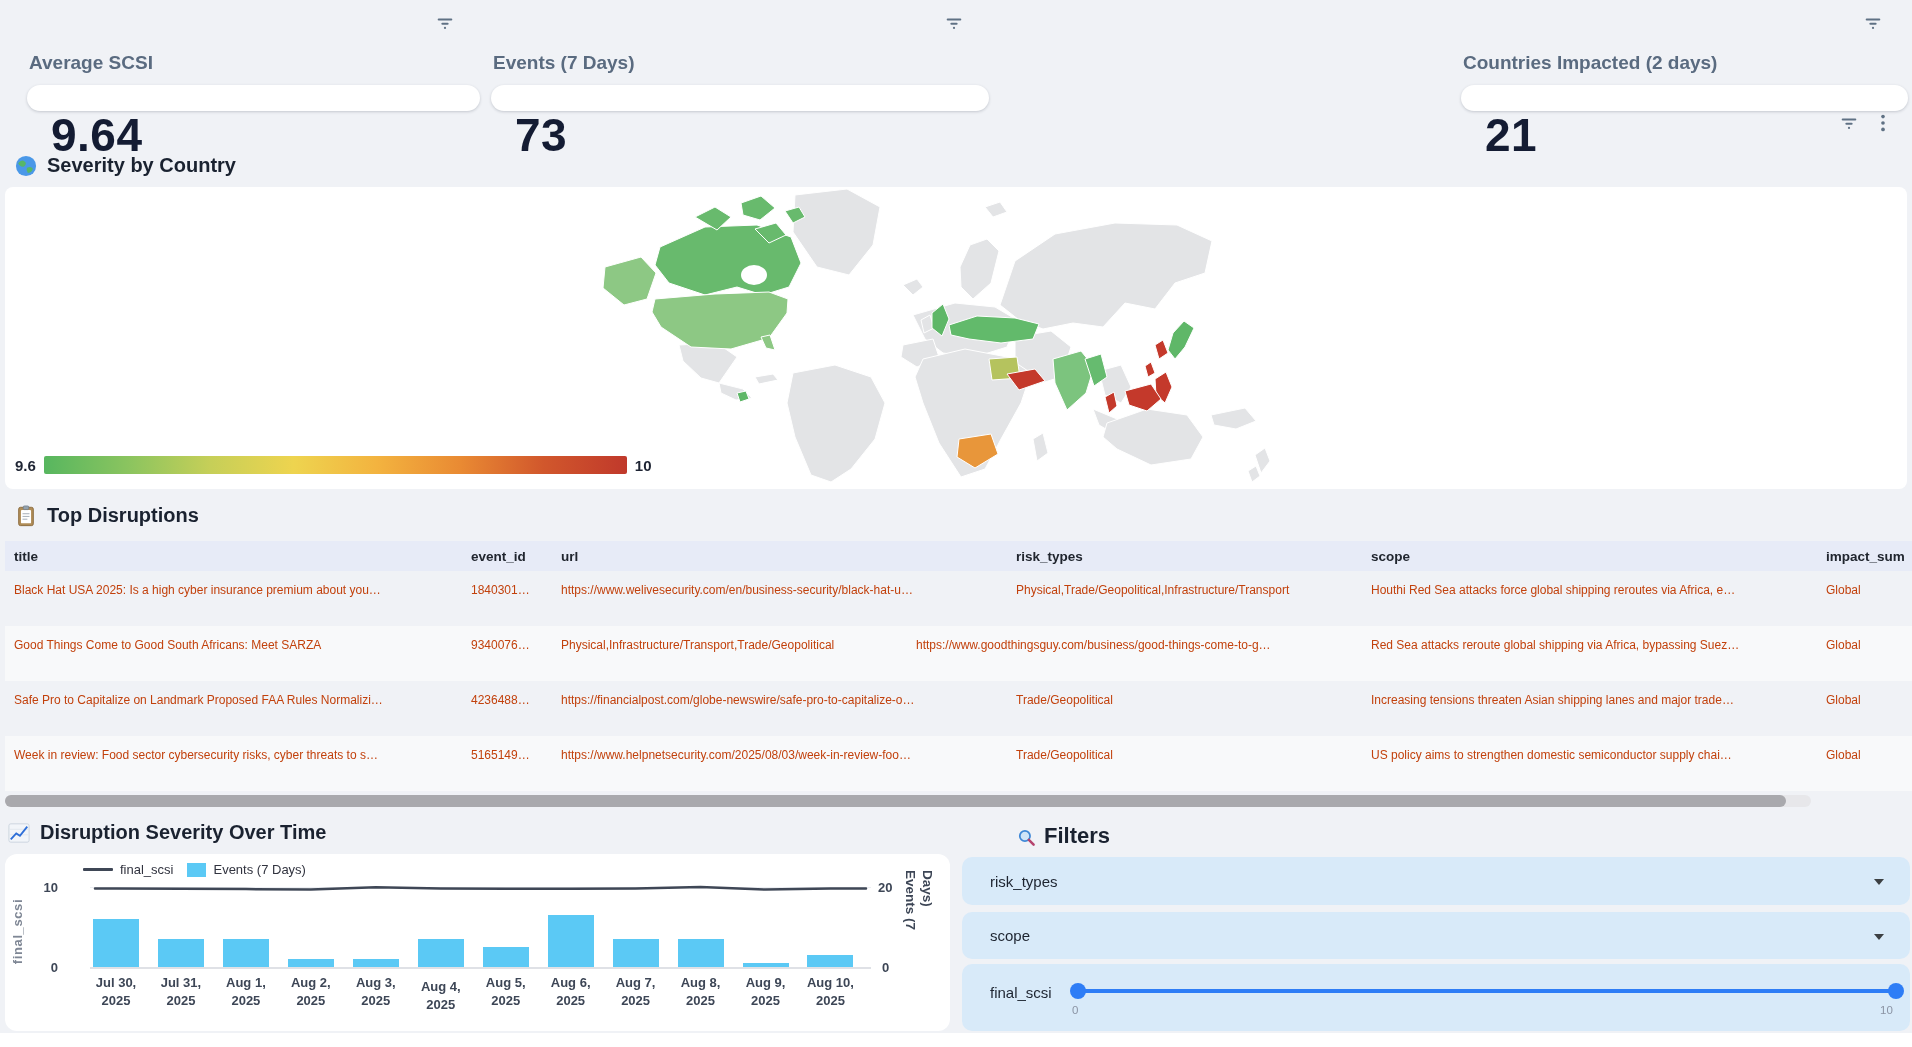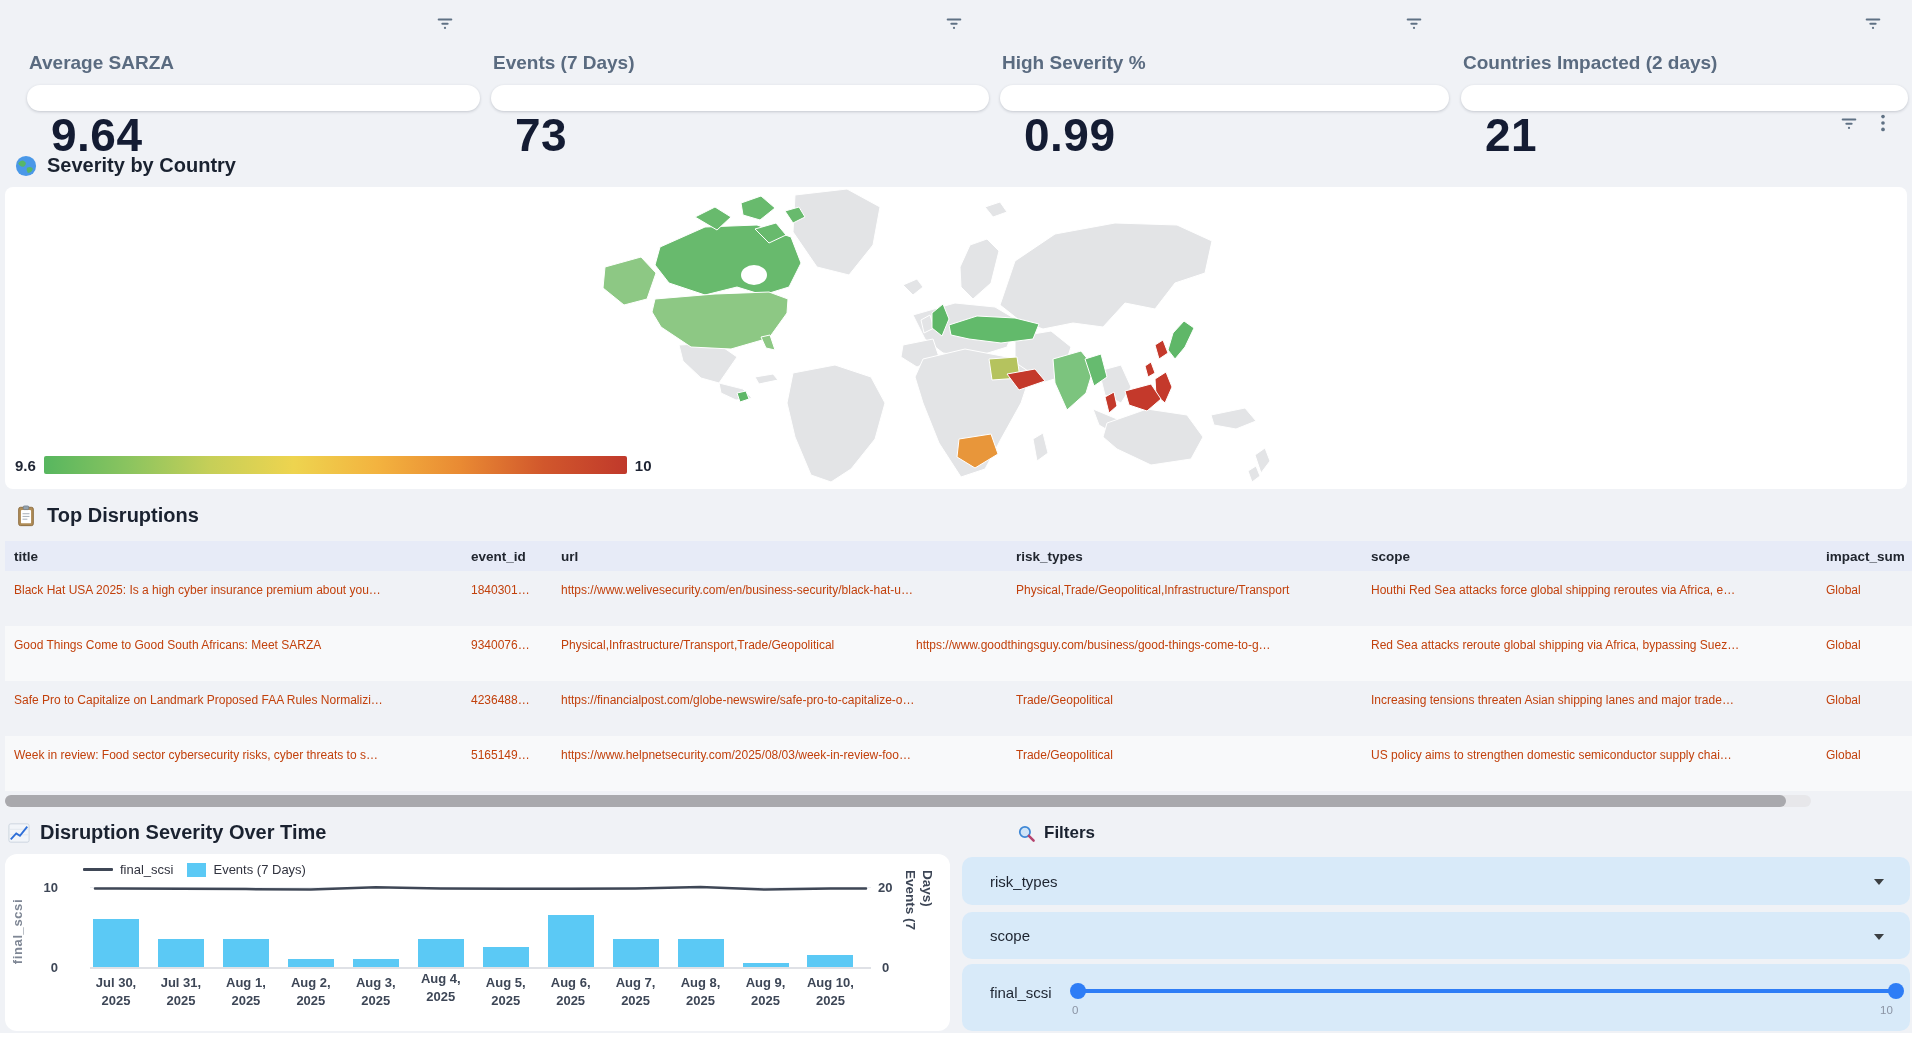--- a/index.html
+++ b/index.html
@@ -74,50 +74,38 @@
 <div class="page">
 
   <div class="kpi" style="left:27px;width:455px;">
     <div class="kpi-filter">
       <svg viewBox="0 0 24 24" fill="currentColor" width="22" height="22">
           <rect x="4" y="7" width="16" height="2.4" rx="1.2"></rect>
           <rect x="8" y="11.6" width="8" height="2.4" rx="1.2"></rect>
           <rect x="10.8" y="16.2" width="2.4" height="2.4" rx="1.2"></rect>
         </svg>
     </div>
-    <div class="kpi-title">Average SARZA</div>
+    <div class="kpi-title">Average SCSI</div>
     <div class="kpi-pill"></div>
     <div class="kpi-value">9.64</div>
   </div>
 
   <div class="kpi" style="left:491px;width:500px;">
     <div class="kpi-filter">
       <svg viewBox="0 0 24 24" fill="currentColor" width="22" height="22">
           <rect x="4" y="7" width="16" height="2.4" rx="1.2"></rect>
           <rect x="8" y="11.6" width="8" height="2.4" rx="1.2"></rect>
           <rect x="10.8" y="16.2" width="2.4" height="2.4" rx="1.2"></rect>
         </svg>
     </div>
     <div class="kpi-title">Events (7 Days)</div>
     <div class="kpi-pill"></div>
     <div class="kpi-value">73</div>
   </div>
 
-  <div class="kpi" style="left:1000px;width:451px;">
-    <div class="kpi-filter">
-      <svg viewBox="0 0 24 24" fill="currentColor" width="22" height="22">
-          <rect x="4" y="7" width="16" height="2.4" rx="1.2"></rect>
-          <rect x="8" y="11.6" width="8" height="2.4" rx="1.2"></rect>
-          <rect x="10.8" y="16.2" width="2.4" height="2.4" rx="1.2"></rect>
-        </svg>
-    </div>
-    <div class="kpi-title">High Severity %</div>
-    <div class="kpi-pill"></div>
-    <div class="kpi-value">0.99</div>
-  </div>
 
   <div class="kpi" style="left:1461px;width:449px;">
     <div class="kpi-filter">
       <svg viewBox="0 0 24 24" fill="currentColor" width="22" height="22">
           <rect x="4" y="7" width="16" height="2.4" rx="1.2"></rect>
           <rect x="8" y="11.6" width="8" height="2.4" rx="1.2"></rect>
           <rect x="10.8" y="16.2" width="2.4" height="2.4" rx="1.2"></rect>
         </svg>
     </div>
     <div class="kpi-title">Countries Impacted (2 days)</div>
@@ -378,21 +366,21 @@
           <div>2025</div>
         </div>
         <div class="xlab" style="left: 272.85px; top: 120px;">
           <div>Aug 2,</div>
           <div>2025</div>
         </div>
         <div class="xlab" style="left: 337.8px; top: 120px;">
           <div>Aug 3,</div>
           <div>2025</div>
         </div>
-        <div class="xlab" style="left: 402.75px; top: 116px;">
+        <div class="xlab" style="left: 402.75px; top: 124px;">
           <div>Aug 4,</div>
           <div>2025</div>
         </div>
         <div class="xlab" style="left: 467.7px; top: 120px;">
           <div>Aug 5,</div>
           <div>2025</div>
         </div>
         <div class="xlab" style="left: 532.65px; top: 120px;">
           <div>Aug 6,</div>
           <div>2025</div>
@@ -409,21 +397,21 @@
           <div>Aug 9,</div>
           <div>2025</div>
         </div>
         <div class="xlab" style="left: 792.45px; top: 120px;">
           <div>Aug 10,</div>
           <div>2025</div>
         </div>
       </div>
   </div>
 
-  <div class="sec-title" style="left:1017px;top:823px;font-size:17px;gap:8px;">
+  <div class="sec-title" style="left:1017px;top:823px;font-size:22px;gap:8px;">
     <span class="ticon" style="width:19px;height:19px;">
       <svg viewBox="0 0 24 24" width="19" height="19">
           <circle cx="10" cy="10" r="6.5" fill="#cfe4f7" stroke="#3e87d6" stroke-width="2.2"></circle>
           <line x1="15" y1="15" x2="21" y2="21" stroke="#b5446e" stroke-width="3.2" stroke-linecap="round"></line>
         </svg>
     </span>
     <span>Filters</span>
   </div>
 
   <div class="f-card" style="top:857px;height:48px;">

